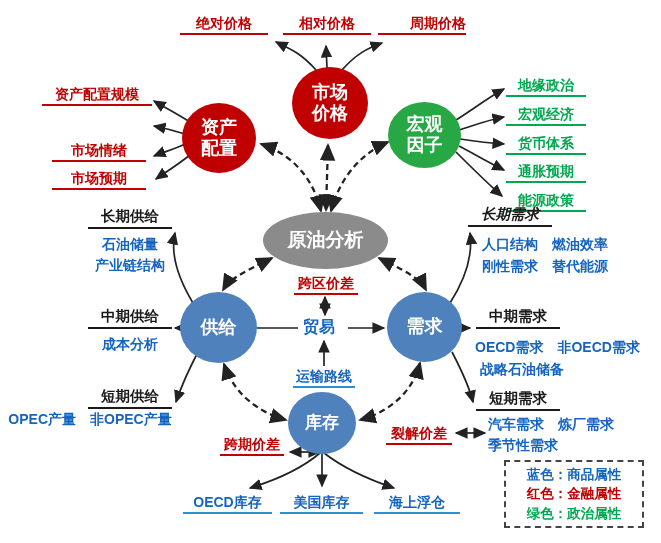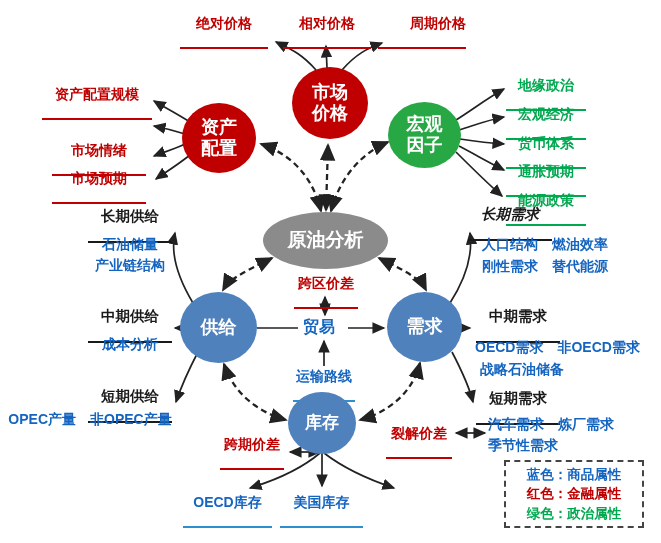--- a/index.html
+++ b/index.html
@@ -11,21 +11,21 @@
   #stage{position:relative;width:661px;height:543px;background:#fff;overflow:hidden;}
   svg.wires{position:absolute;left:0;top:0;z-index:1;}
   .node{position:absolute;z-index:3;display:flex;align-items:center;justify-content:center;
         color:#fff;font-weight:bold;text-align:center;white-space:pre-line;line-height:1.18;
         border-radius:50%;}
   .n-red{background:var(--red);}
   .n-green{background:var(--circle-green);}
   .n-blue{background:var(--circle-blue);}
   .n-gray{background:var(--gray);}
   .lb{position:absolute;z-index:2;font-weight:bold;font-size:14px;text-align:center;
-      line-height:1.15;padding-bottom:16px;white-space:nowrap;}
+      line-height:1.15;padding-bottom:2px;white-space:nowrap;}
   .ta-l{text-align:left;}
   .c-red{color:var(--red);}  .u-red{border-bottom:2.5px solid var(--red);}
   .c-blue{color:var(--blue);} .u-blue{border-bottom:2.5px solid var(--blue-u);}
   .c-green{color:var(--green);} .u-green{border-bottom:2.5px solid var(--green);}
   .c-black{color:var(--black);} .u-black{border-bottom:2.5px solid var(--black);}
   .hd{font-size:14.5px;}
   .trade{position:absolute;z-index:3;font-weight:bold;font-size:16px;color:var(--blue);}
   .legend{position:absolute;z-index:3;border:2px dashed #444;display:flex;flex-direction:column;
           justify-content:center;align-items:center;gap:0;font-weight:bold;font-size:13.5px;
           line-height:1.45;background:#fff;}
@@ -134,20 +134,21 @@
   <div class="lb c-blue ta-l" style="left:488px;top:437px;width:100px;">季节性需求</div>
 
   <div class="lb c-red u-red" style="left:294px;top:275px;width:64px;">跨区价差</div>
   <div class="lb c-red u-red" style="left:220px;top:436px;width:64px;">跨期价差</div>
   <div class="lb c-red u-red" style="left:386px;top:425px;width:66px;">裂解价差</div>
 
   <div class="lb c-blue u-blue" style="left:293px;top:368px;width:62px;">运输路线</div>
 
   <div class="lb c-blue u-blue" style="left:183px;top:494px;width:89px;">OECD库存</div>
   <div class="lb c-blue u-blue" style="left:280px;top:494px;width:83px;">美国库存</div>
+  <div class="lb c-blue u-blue" style="left:374px;top:494px;width:86px;">海上浮仓</div>
 
   <div class="legend" style="left:504px;top:460px;width:136px;height:64px;">
     <div class="c-blue">蓝色：商品属性</div>
     <div class="c-red">红色：金融属性</div>
     <div class="c-green">绿色：政治属性</div>
   </div>
 
 </div>
 
 </body></html>

